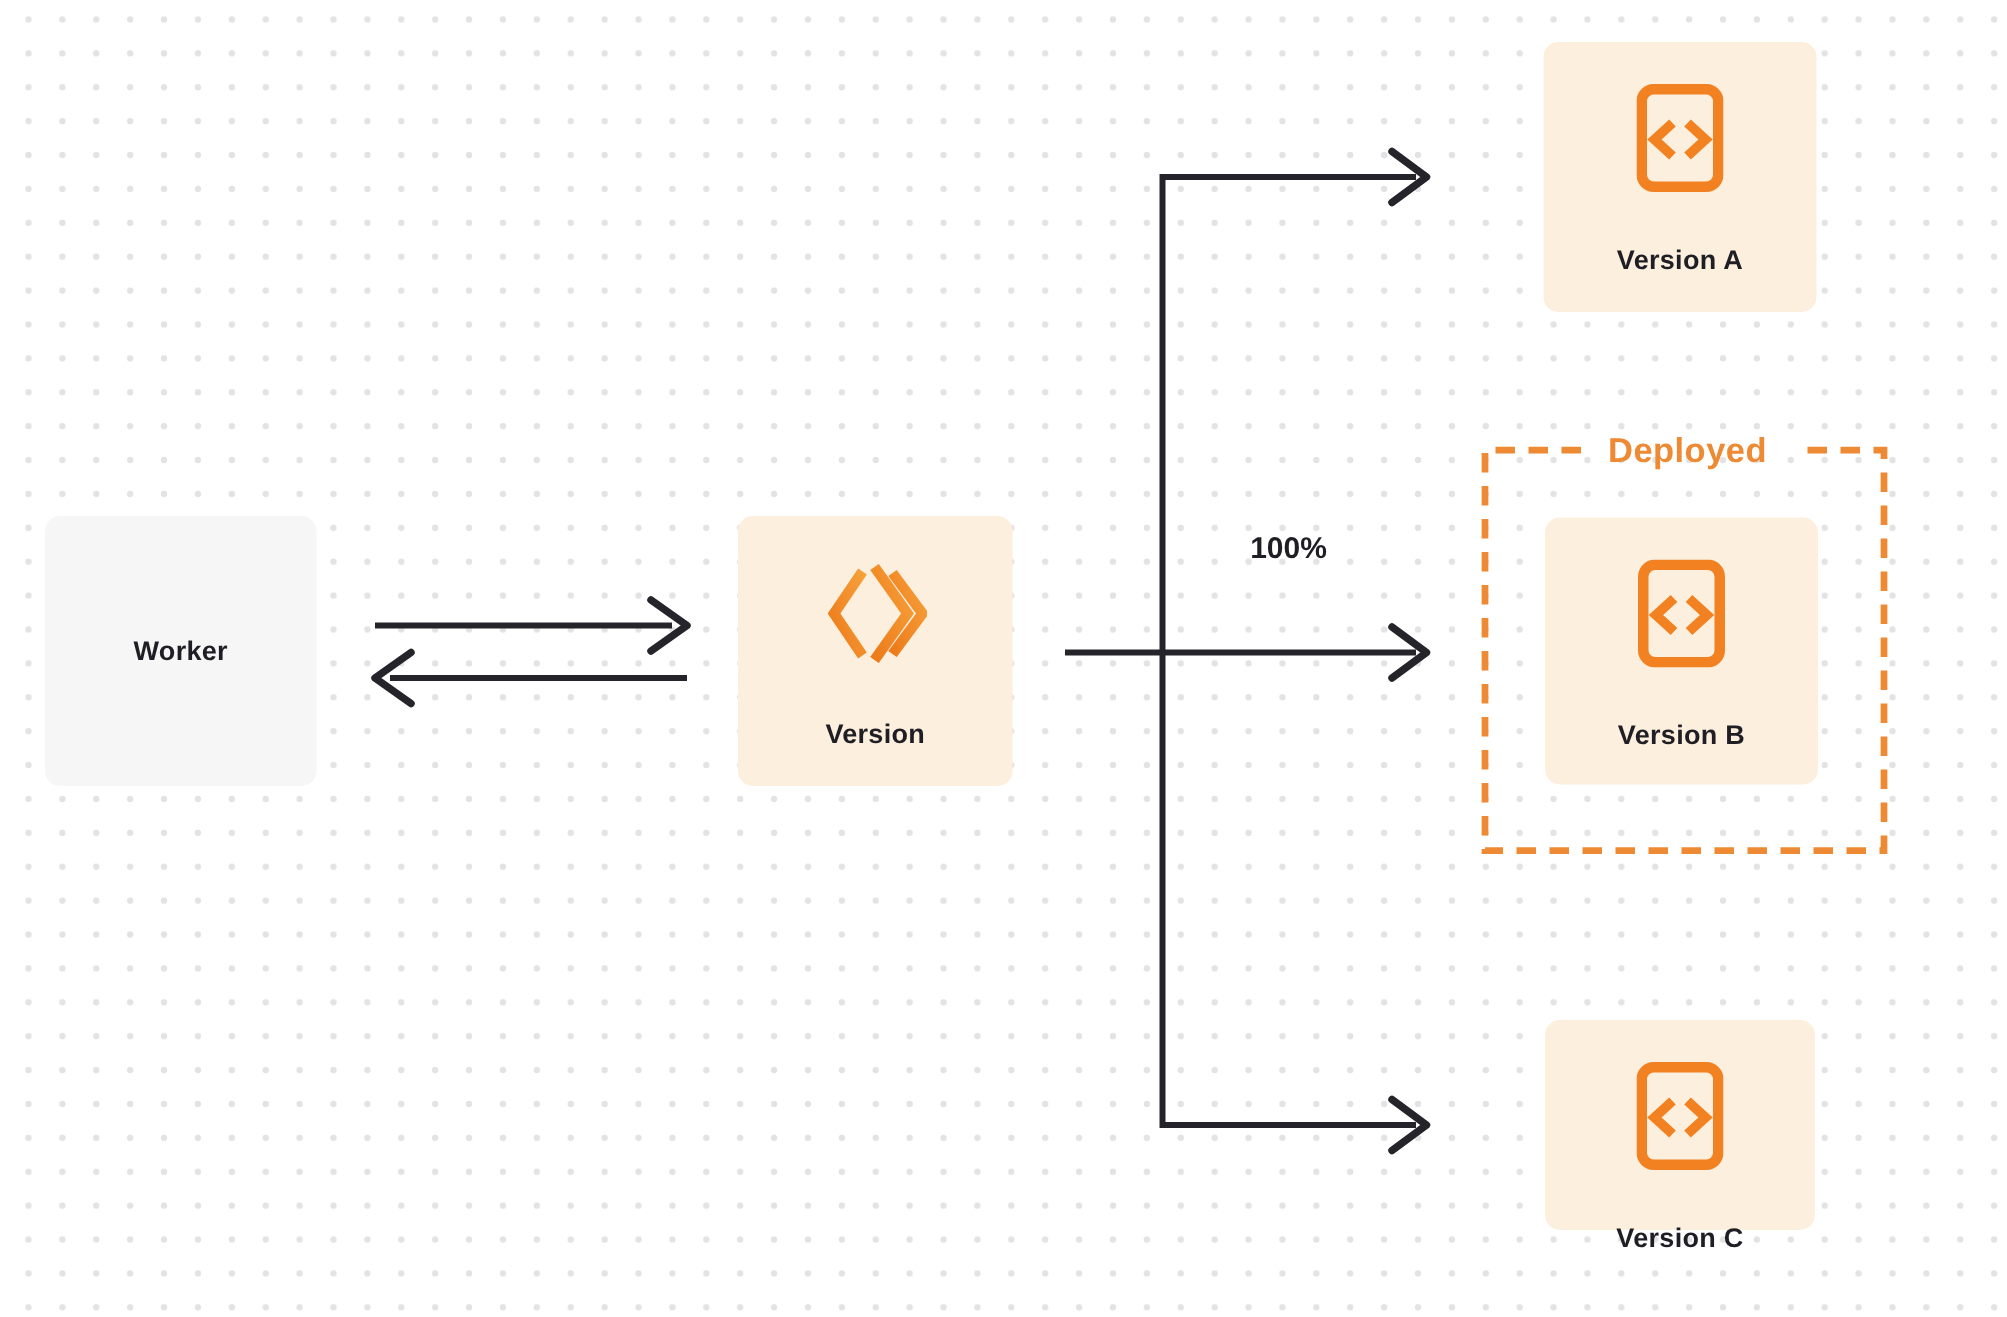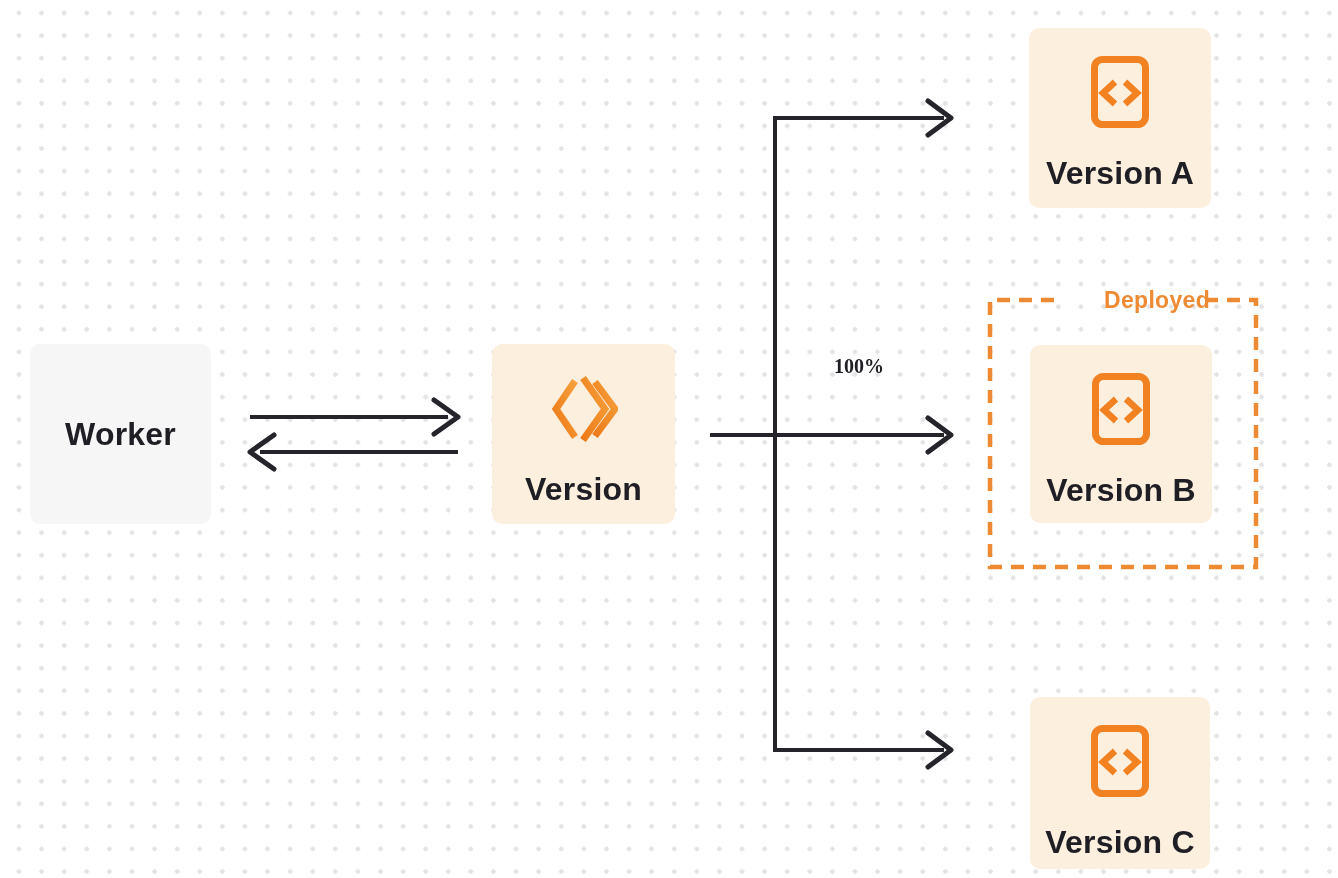--- a/index.html
+++ b/index.html
@@ -24,21 +24,21 @@
     box-sizing: border-box;
   }
   .node.cream { background: #fcefde; }
   .node.gray  { background: #f6f6f7; }
   .node-label {
     position: absolute;
     left: 0;
     width: 100%;
     text-align: center;
     font-weight: 700;
-    font-size: 32px;
+    font-size: 18px;
     color: #1f1e24;
     line-height: 30px;
     letter-spacing: 0.2px;
   }
   .node-label.centered { top: 50%; margin-top: -15px; }
   .node-label.bottom   { top: 130px; height: 30px; }
   .node-icon {
     position: absolute;
     left: 50%;
   }
@@ -47,31 +47,30 @@
   .traffic-label {
     position: absolute;
     left: 773px;
     top: 350px;
     width: 172px;
     text-align: center;
     font-weight: 700;
     font-size: 20px;
     line-height: 33px;
     color: #1f1e24;
-    font-family: Liberation Serif, serif;
   }
   .traffic-label .word { letter-spacing: 1px; }
   .deployed-label {
     position: absolute;
     left: 1040px;
     top: 286px;
     width: 170px;
     height: 28px;
     line-height: 28px;
-    text-align: right;
+    text-align: center;
     font-weight: 700;
     font-size: 23px;
     color: #ee8a33;
     letter-spacing: 0.3px;
   }
 </style>
 </head>
 <body>
 
 <div class="canvas">
@@ -142,21 +141,21 @@
     <span class="node-icon file-icon">
       <svg width="58" height="72" viewBox="0 0 58 72" fill="none" stroke="#f28121">
         <rect x="3.5" y="3.5" width="51" height="65" rx="8" stroke-width="7"></rect>
         <polyline points="24,26 12,37 24,48" stroke-width="6.5" stroke-linejoin="miter"></polyline>
         <polyline points="34,26 46,37 34,48" stroke-width="6.5" stroke-linejoin="miter"></polyline>
       </svg>
     </span>
     <div class="node-label bottom">Version B</div>
   </div>
 
-  <div class="node cream" style="left:1030px; top:697px; width:180px; height:172px;padding-left:24px;">
+  <div class="node cream" style="left:1030px; top:680px; width:180px; height:140px;padding-left:24px;">
     <span class="node-icon file-icon">
       <svg width="58" height="72" viewBox="0 0 58 72" fill="none" stroke="#f28121">
         <rect x="3.5" y="3.5" width="51" height="65" rx="8" stroke-width="7"></rect>
         <polyline points="24,26 12,37 24,48" stroke-width="6.5" stroke-linejoin="miter"></polyline>
         <polyline points="34,26 46,37 34,48" stroke-width="6.5" stroke-linejoin="miter"></polyline>
       </svg>
     </span>
     <div class="node-label bottom">Version C</div>
   </div>
 

